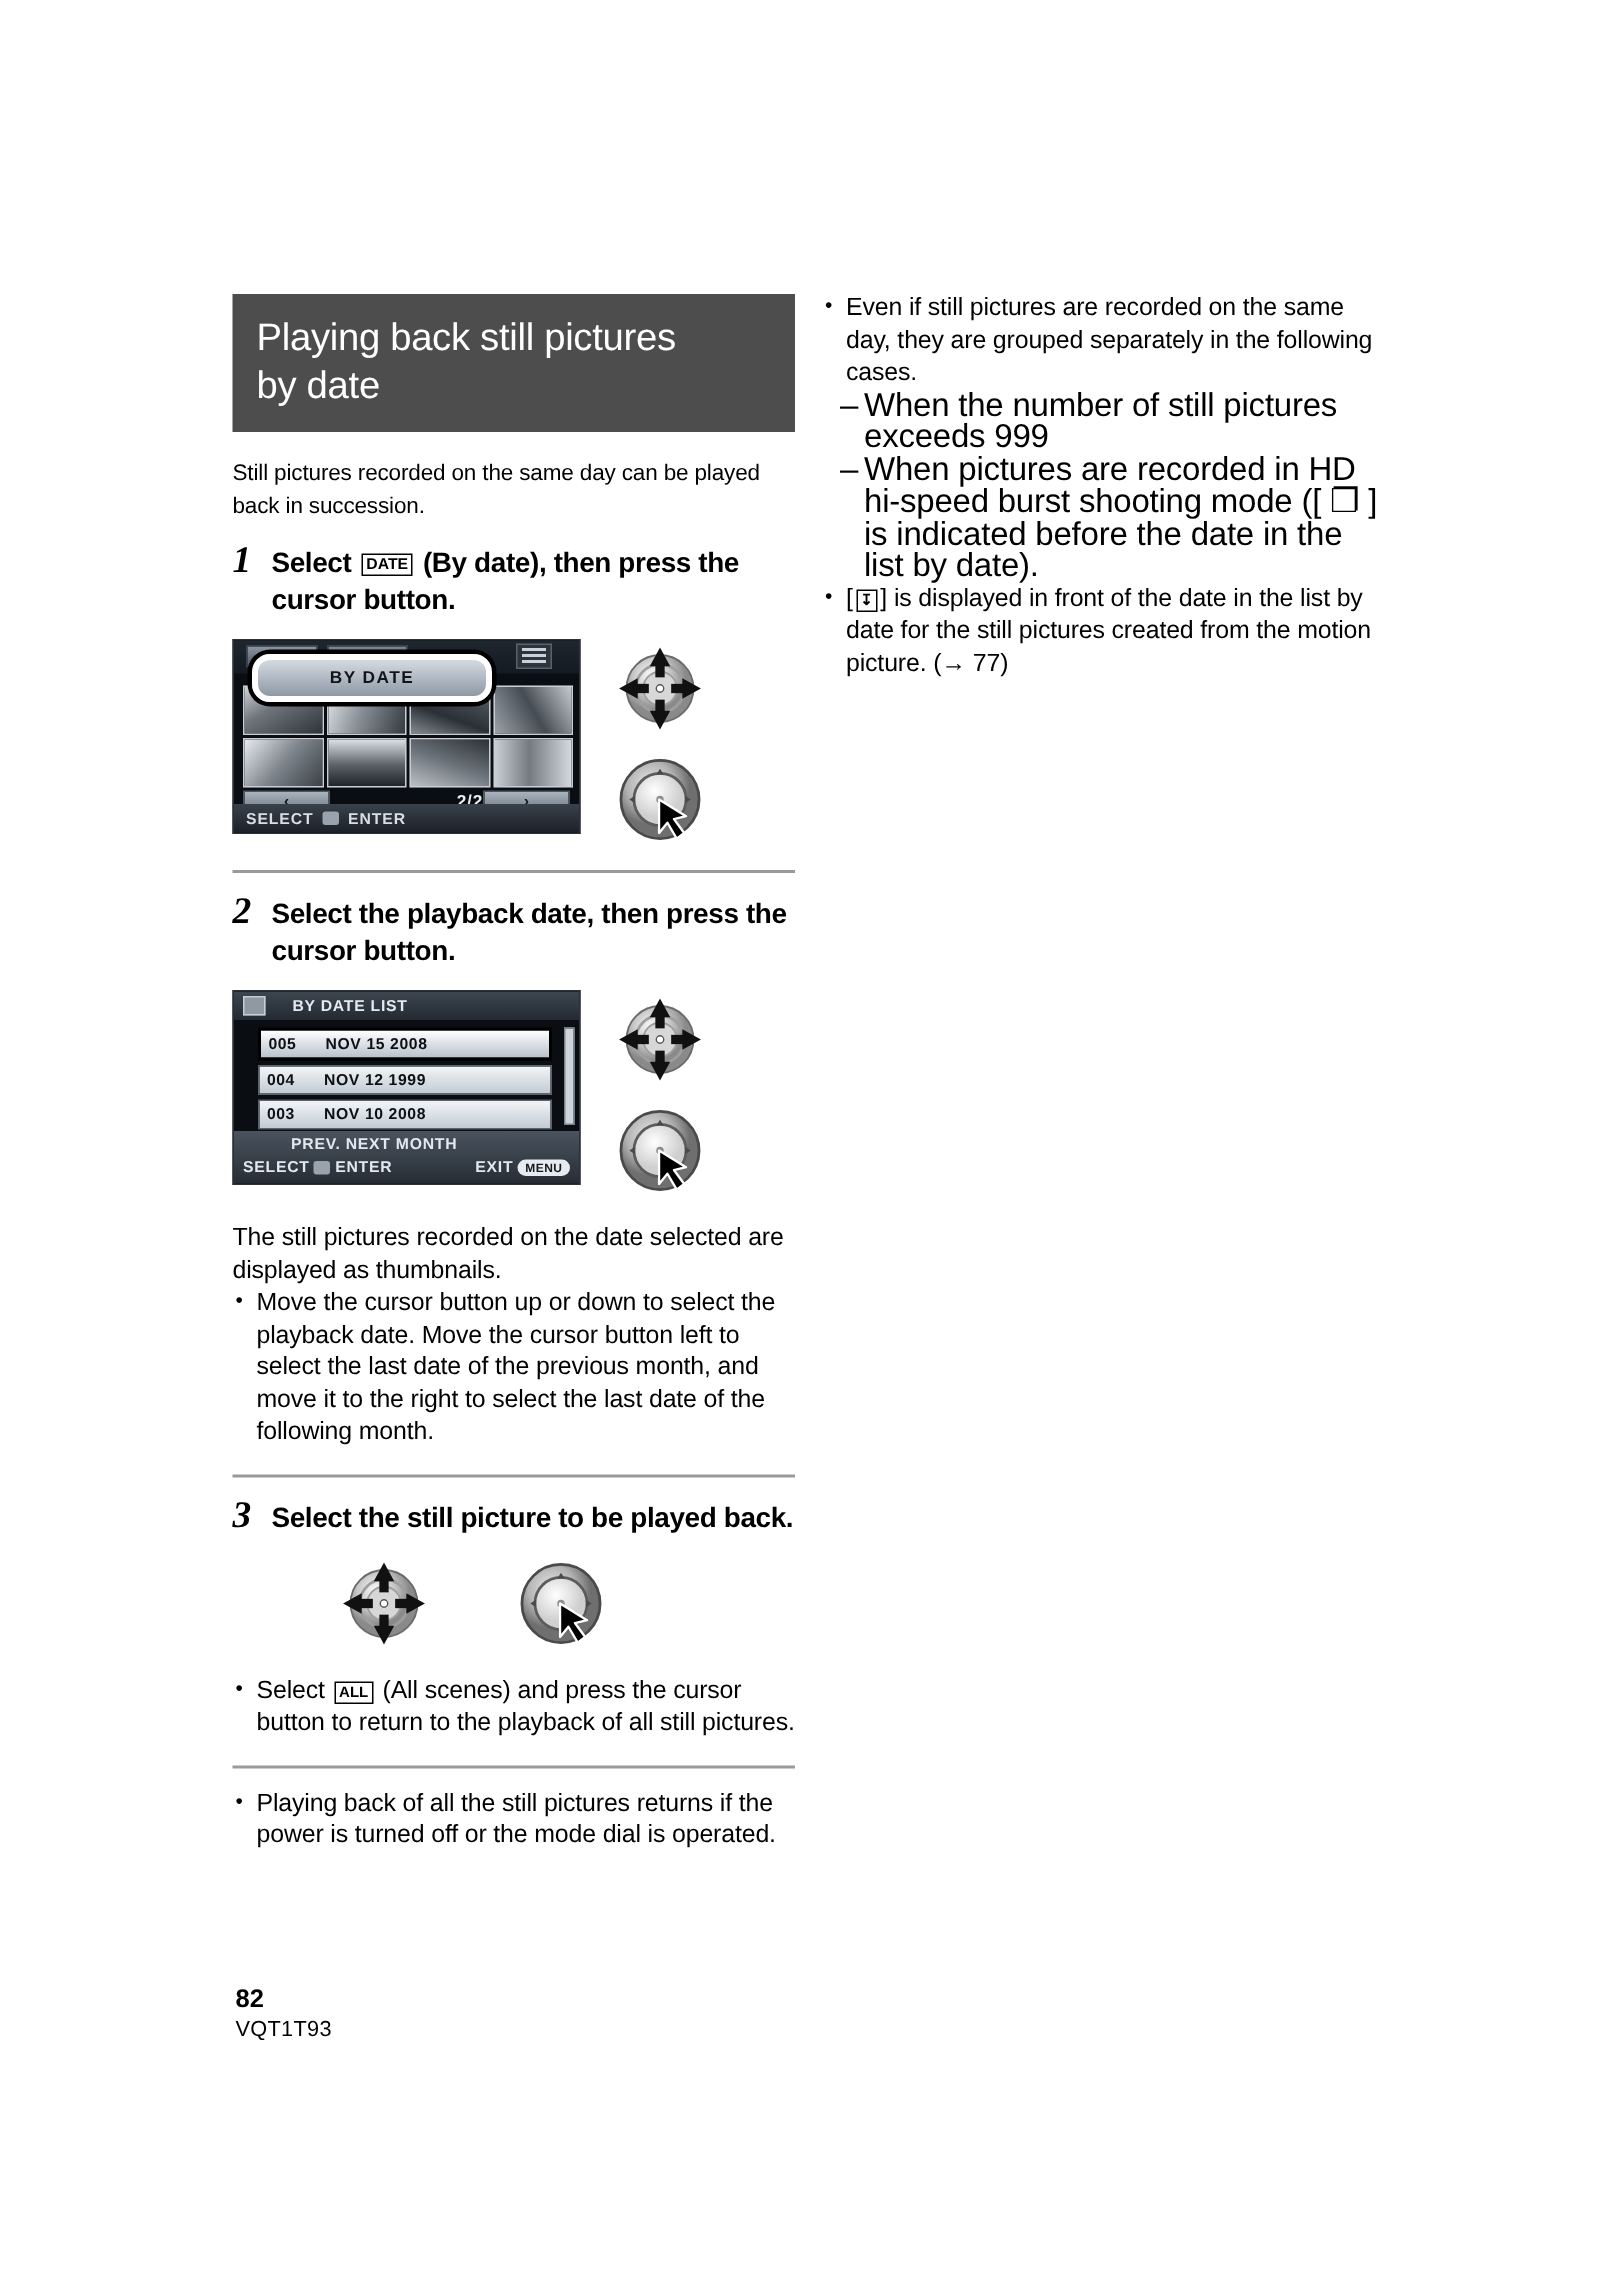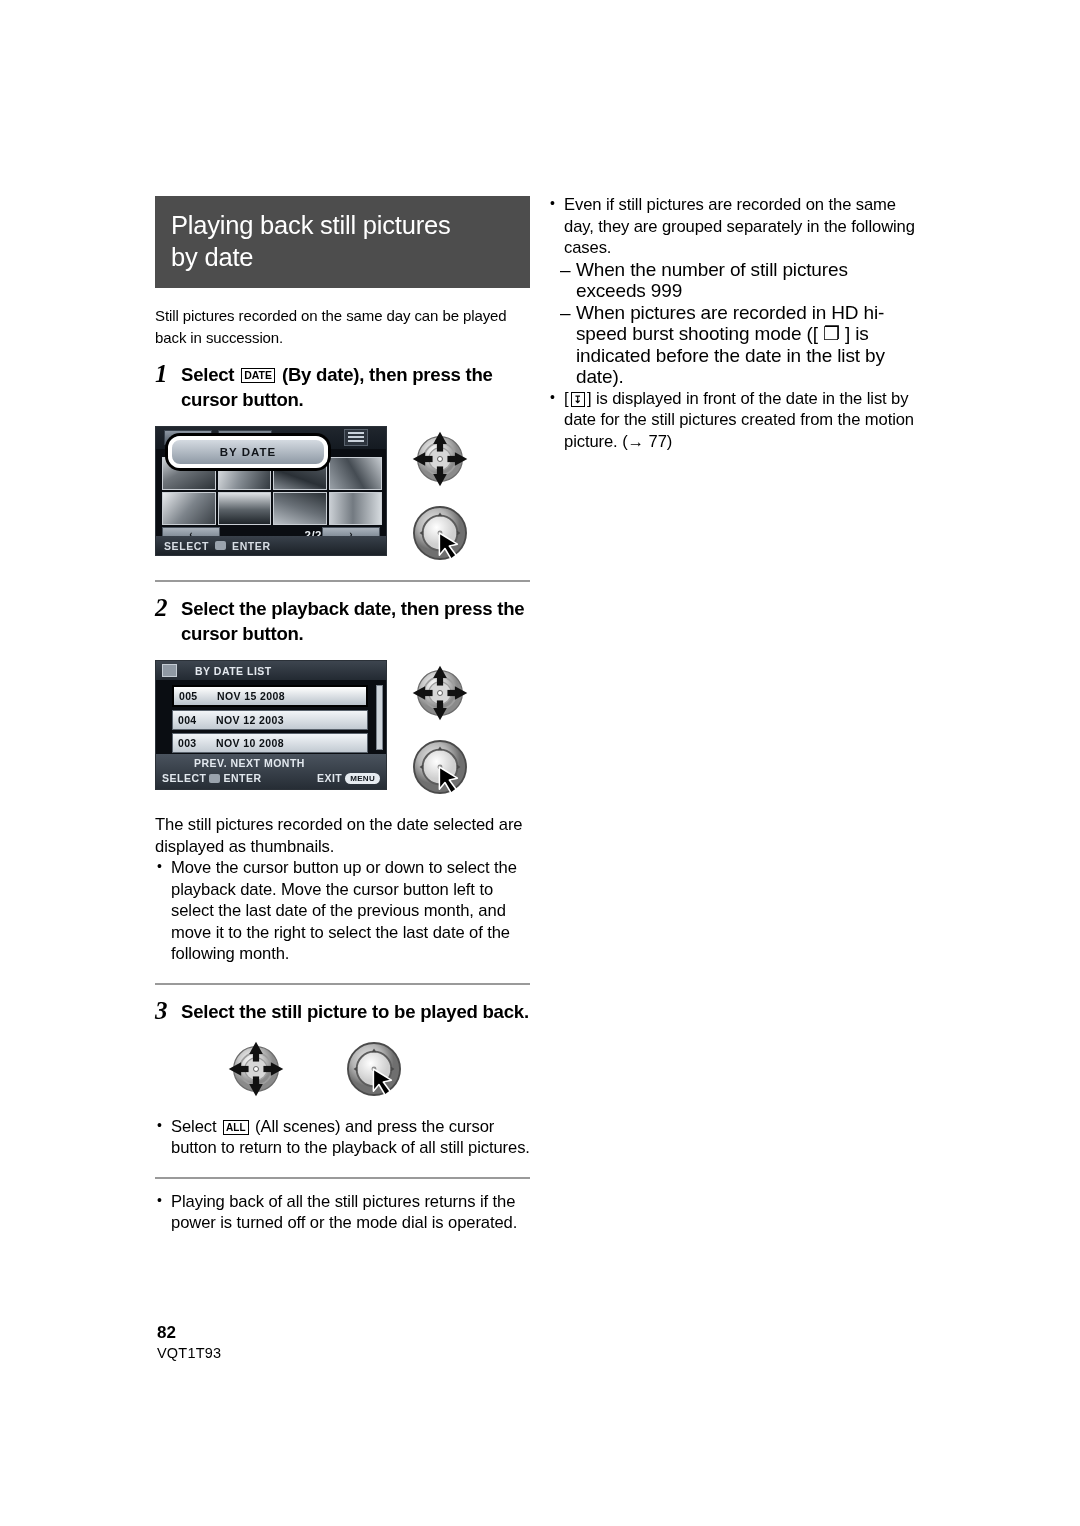--- a/index.html
+++ b/index.html
@@ -118,21 +118,21 @@
     font-size: 14px;
   }
   ul.sub {
     list-style: none;
     margin: 0;
     padding: 0;
   }
   ul.sub > li {
     position: relative;
     padding-left: 14px;
-    font-size: 19px;
+    font-size: 22px;
     line-height: 21.5px;
     letter-spacing: -0.15px;
   }
   ul.sub > li::before {
     content: "\2013";
     position: absolute;
     left: -2px;
     top: 0;
   }
   .plain-para {
@@ -537,21 +537,21 @@
           <div class="t">BY DATE LIST</div>
         </div>
 
         <div class="s2-list">
           <div class="s2-row sel">
             <div class="s2-idx">005</div>
             <div class="s2-date">NOV 15 2008</div>
           </div>
           <div class="s2-row">
             <div class="s2-idx">004</div>
-            <div class="s2-date">NOV 12 2003</div>
+            <div class="s2-date">NOV 12 1999</div>
           </div>
           <div class="s2-row">
             <div class="s2-idx">003</div>
             <div class="s2-date">NOV 10 2008</div>
           </div>
         </div>
 
         <div class="s2-scroll"></div>
 
         <div class="s2-preview">

